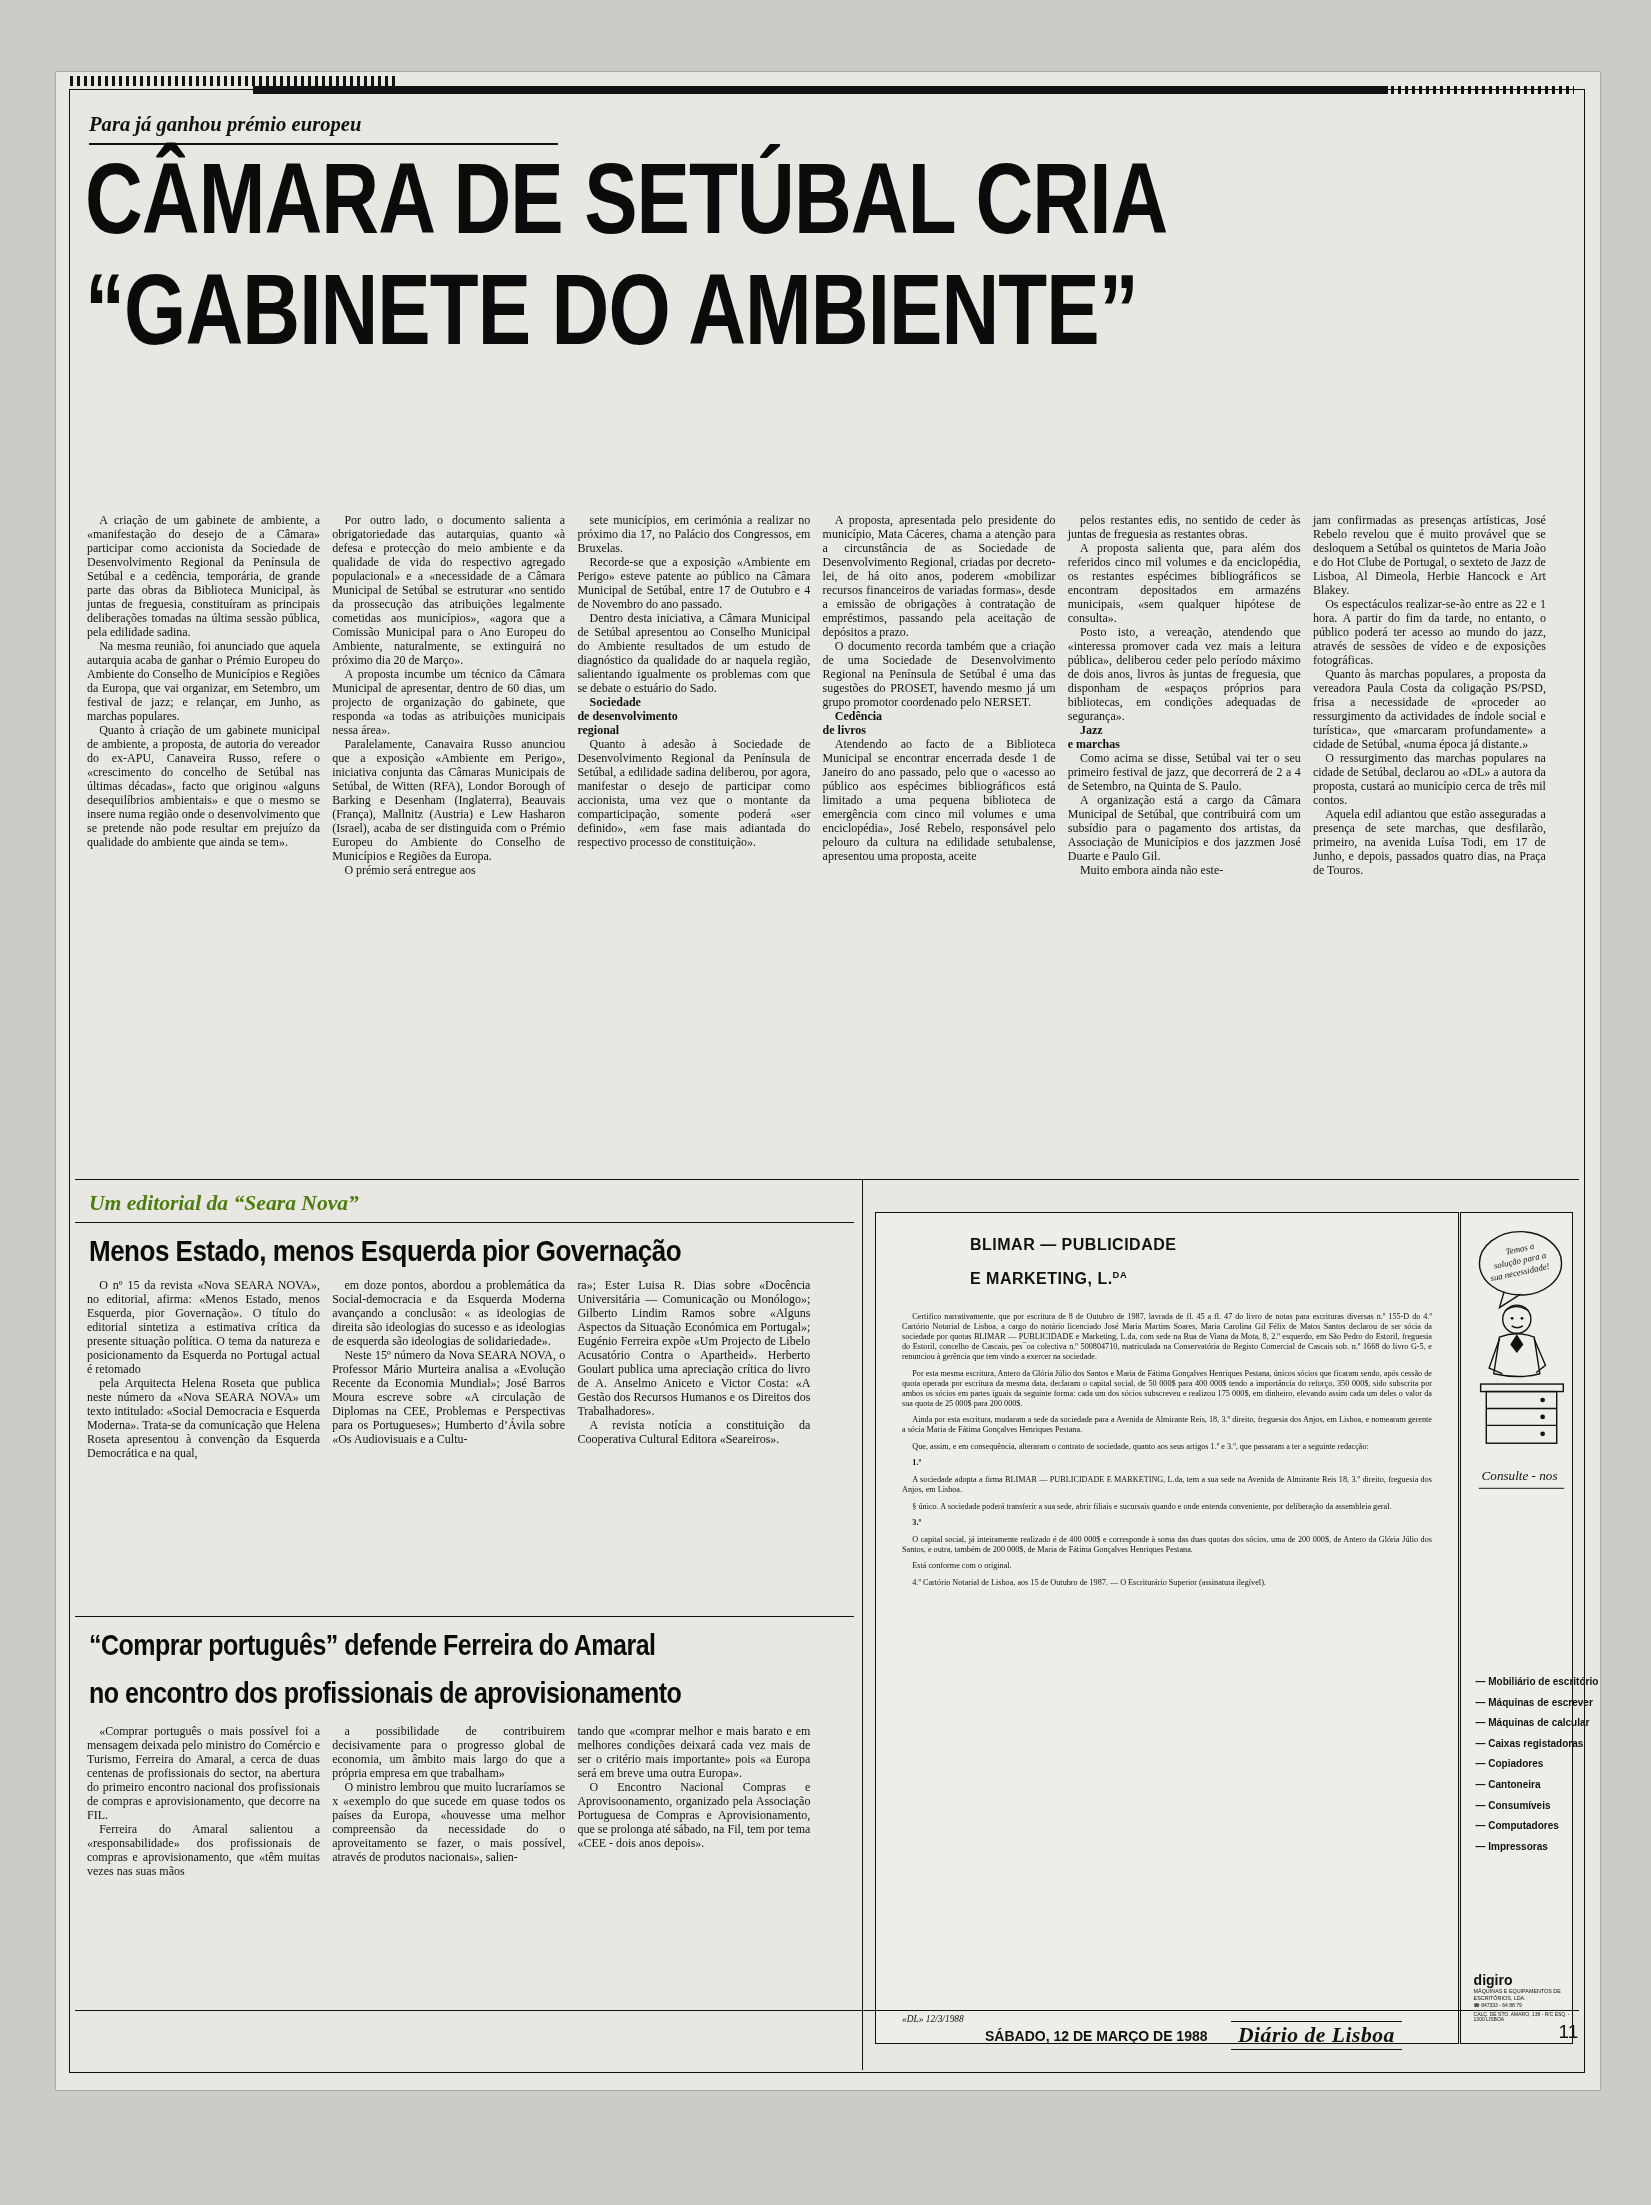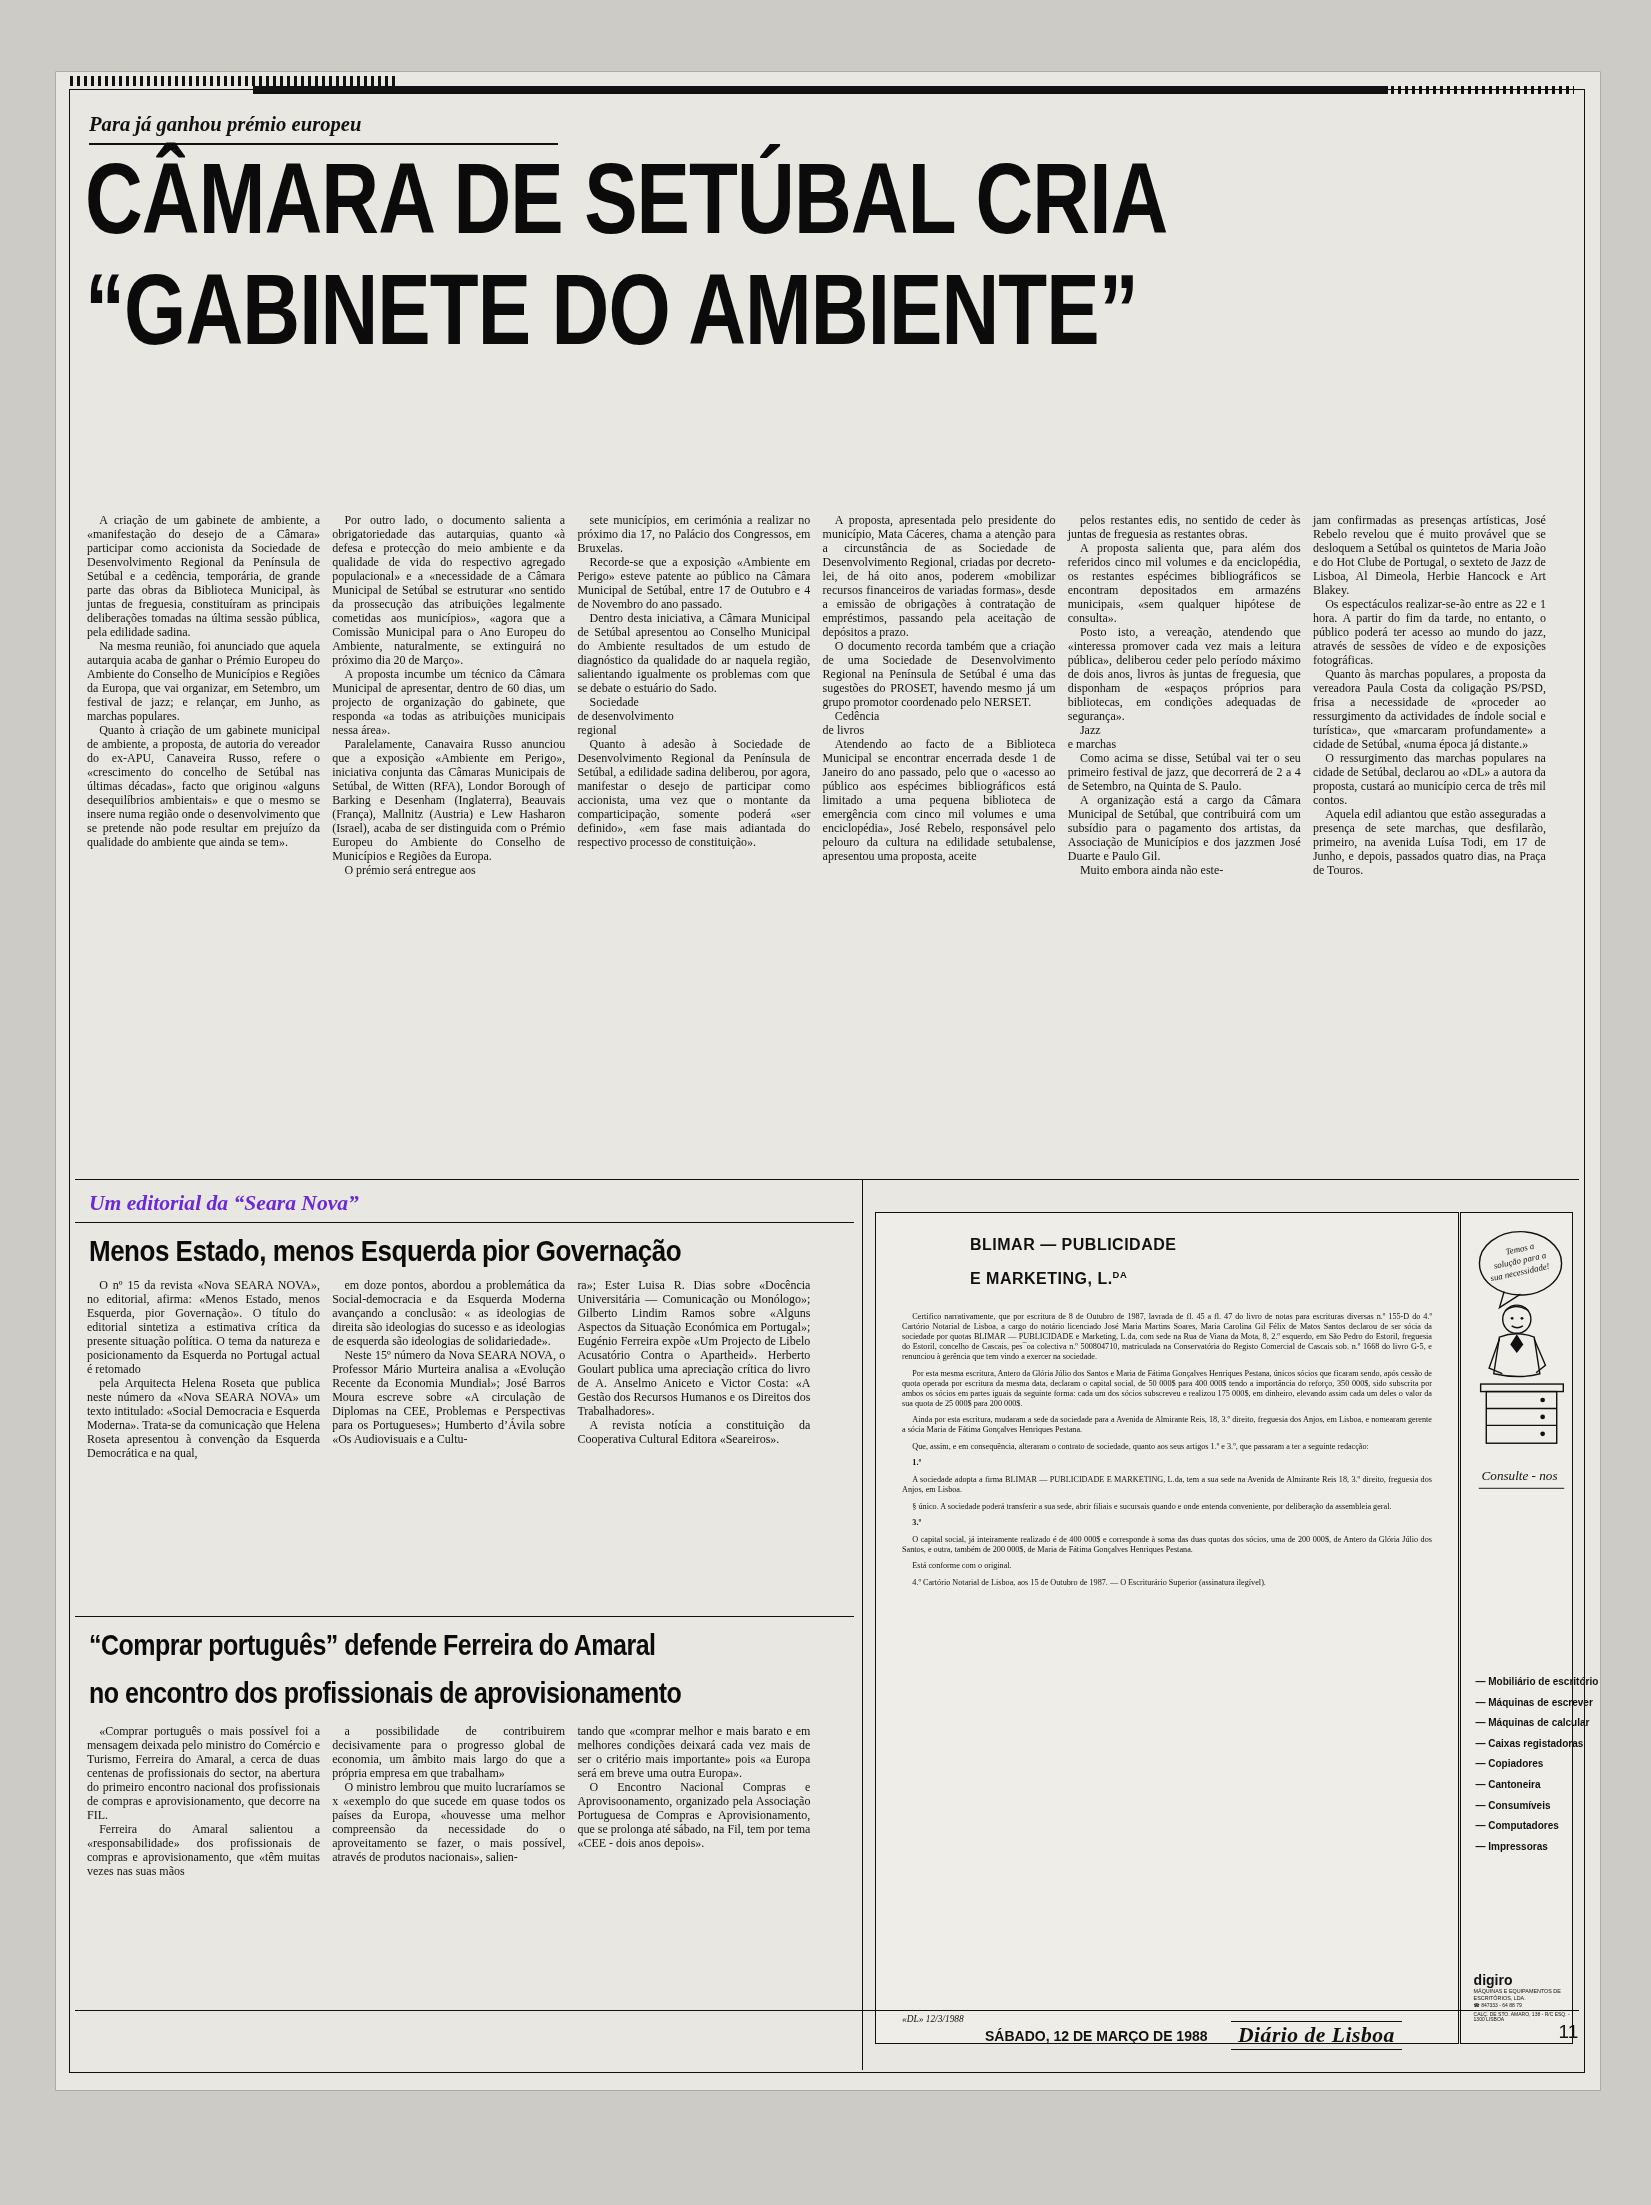--- a/index.html
+++ b/index.html
@@ -67,30 +67,30 @@
   .col{width:233px;}
   .col p, .col .sub{
     font-size:12px;line-height:14px;text-align:justify;
     margin:0;color:#111;
     font-family:"Liberation Serif", serif;
     hyphens:auto;
   }
   .col p{text-indent:12.2px;}
   .col p.noind{text-indent:0;}
   .subhead{
-    font-weight:normal;font-size:14px;line-height:16px;margin:8.4px 0 3.8px 0;
+    font-weight:bold;font-size:14px;line-height:16px;margin:8.4px 0 3.8px 0;
     text-align:left;text-indent:0;
   }
 
   
   .sep1{position:absolute;left:19px;top:1107px;width:1504px;height:1.4px;background:#111;}
 
   .editorial-label{
     position:absolute;left:33px;top:1119px;
-    font-style:italic;font-weight:bold;font-size:21.6px;color:#6d28d9;
+    font-style:italic;font-weight:bold;font-size:21.6px;color:#4d7c0f;
   }
   .sep2{position:absolute;left:19px;top:1150px;width:779px;height:1.4px;background:#111;}
 
   .sub-headline{
     position:absolute;left:33px;
     font-family:"Liberation Sans", sans-serif;
     font-weight:bold;font-size:26px;color:#0b0b0b;letter-spacing:-0.5px;
     transform:scaleY(1.15);transform-origin:left top;
   }
 

